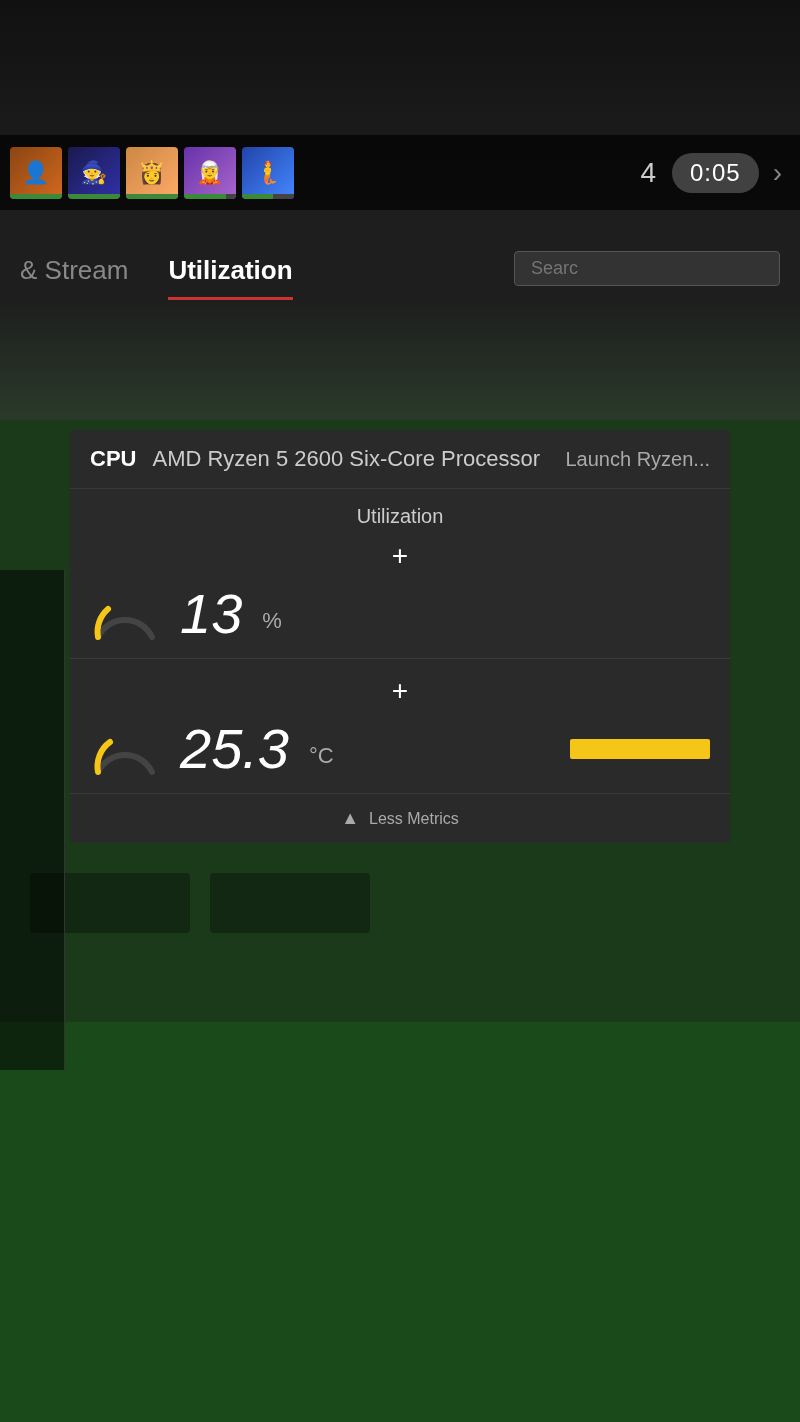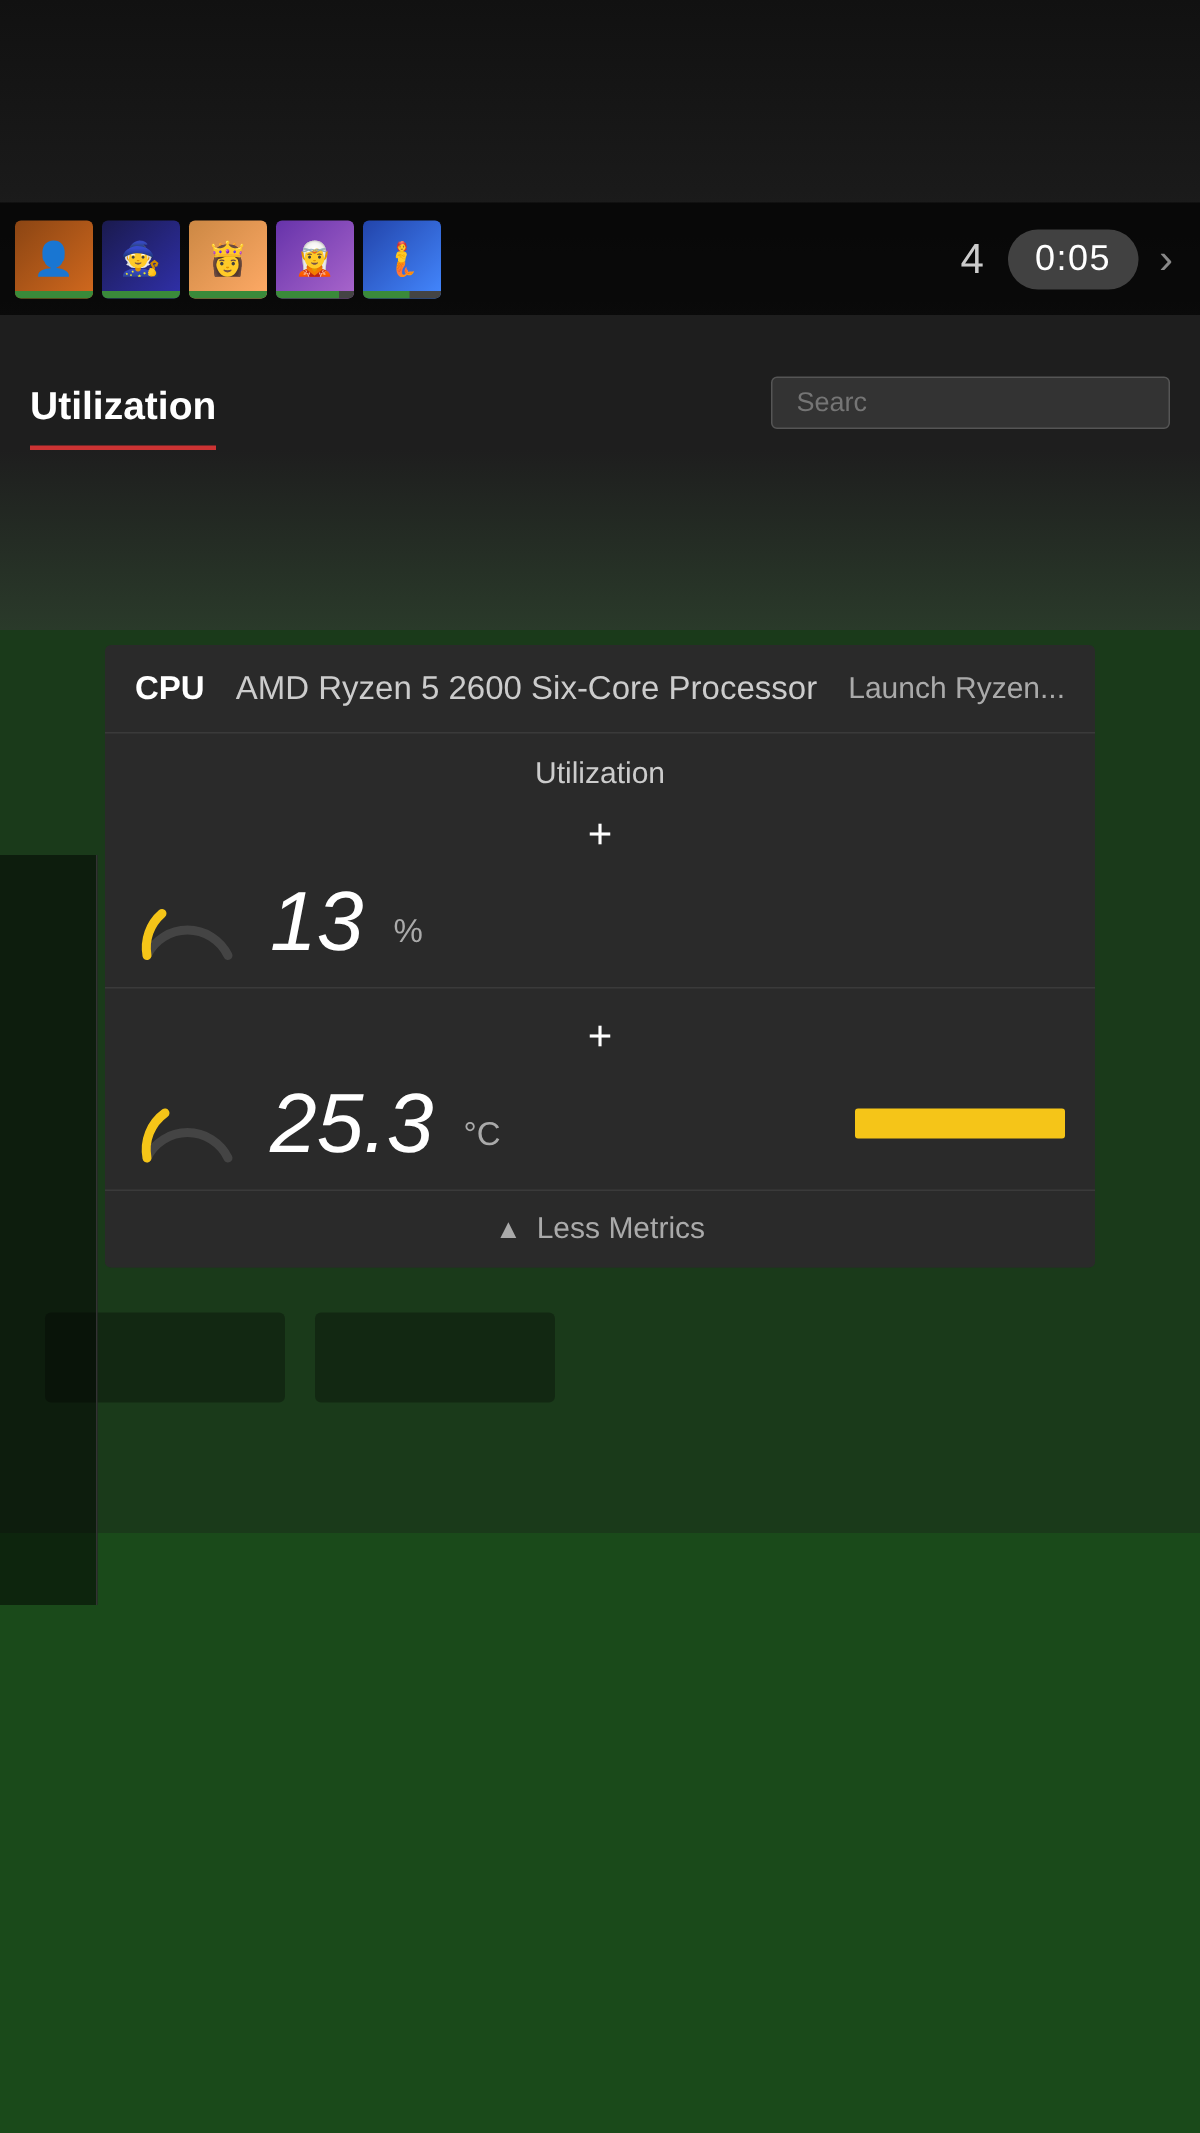--- a/index.html
+++ b/index.html
@@ -181,21 +181,20 @@
     .cpu-label {
       font-size: 22px;
       font-weight: 700;
       color: #fff;
     }
 
     .cpu-name {
       font-size: 22px;
       color: #ccc;
       flex: 1;
-      text-align: center;
     }
 
     .cpu-launch {
       font-size: 20px;
       color: #aaa;
     }
 
     
     .metric-section {
       padding: 16px 20px;
@@ -309,21 +308,21 @@
       cursor: pointer;
       background: #2a2a2a;
     }
 
     .less-metrics-chevron {
       color: #aaa;
       font-size: 18px;
     }
 
     .less-metrics-text {
-      font-size: 20px;
+      font-size: 16px;
       color: #aaa;
     }
 
     
     .bottom-area {
       margin-top: 20px;
       padding: 0 30px;
       display: flex;
       gap: 20px;
     }
@@ -394,20 +393,23 @@
         </div>
     </div>
     <div class="strip-spacer"></div>
     <div class="strip-number">4</div>
     <div class="strip-timer">0:05</div>
     <div class="strip-arrow">›</div>
   </div>
 </div>
 
 <div class="nav-bar">
+  <div class="nav-tab">
+    <span>&amp; Stream</span>
+  </div>
   <div class="nav-tab active">
     <span>Utilization</span>
   </div>
   <input class="nav-search" type="text" placeholder="Searc" style="">
 </div>
 
 <div class="separator"></div>
 
 <div class="left-panel-hint"></div>
 

